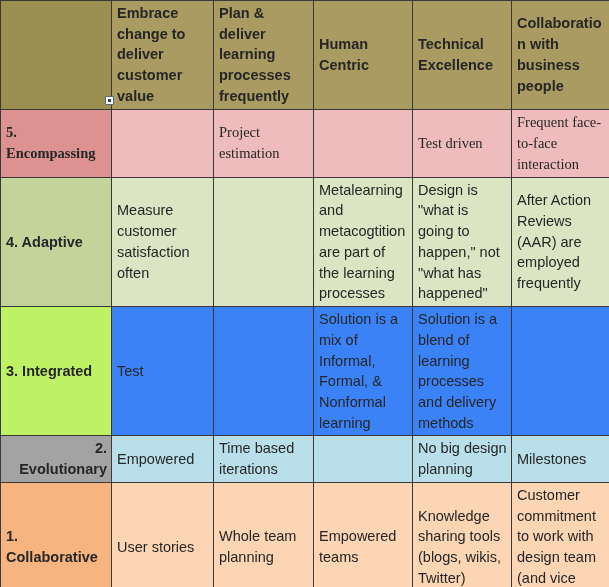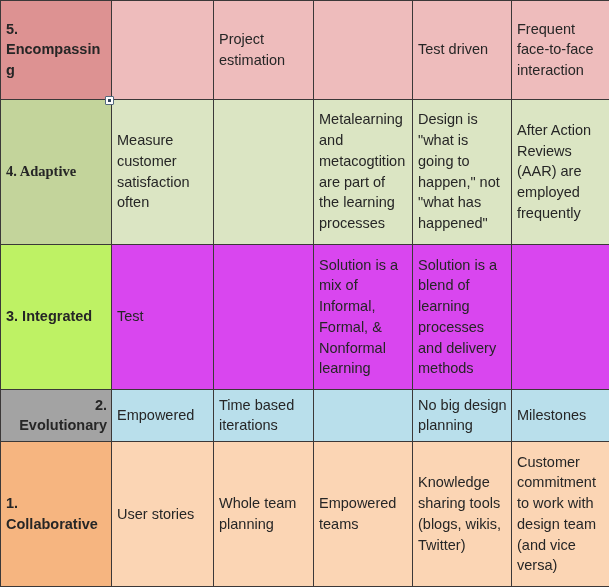--- a/index.html
+++ b/index.html
@@ -80,34 +80,34 @@
   td.rowlabel {
     font-weight: bold;
     color: #0d0d0d;
   }
 
   
   .r5 td { background: #eebcbc; }
   .r5 td.rowlabel { background: #dd9292; }
 
   .r4 td { background: #dbe5c3; }
-  .r4 td.rowlabel { background: #c3d49b; font-family: Liberation Serif, serif; }
+  .r4 td.rowlabel { background: #c3d49b; }
 
-  .r3 td { background: #d946ef; }
+  .r3 td { background: #3b82f6; }
   .r3 td.rowlabel { background: #bef264; margin-top: 40px; }
 
   .r2 td { background: #b9dfeb; }
   .r2 td.rowlabel { background: #a3a3a3; text-align: right; }
 
   .r1 td { background: #fbd5b4; }
   .r1 td.rowlabel { background: #f6b580; }
 
   
   tr.head-row { height: 102px; }
-  tr.r5 { height: 88px; }
+  tr.r5 { height: 68px; font-family: Liberation Serif, serif; }
   tr.r4 { height: 102px; }
   tr.r3 { height: 128px; }
   tr.r2 { height: 42px; }
   tr.r1 { height: 125px; }
 
   td.empty { font-size: 0; }
 </style>
 </head>
 <body>
 
@@ -118,20 +118,28 @@
   <table class="matrix">
     <colgroup>
       <col class="c-label">
       <col class="c-1">
       <col class="c-2">
       <col class="c-3">
       <col class="c-4">
       <col class="c-5">
     </colgroup>
     <tbody>
+      <tr class="head-row">
+        <td class="head-corner"></td>
+        <td class="head">Embrace change to deliver customer value</td>
+        <td class="head">Plan &amp; deliver learning processes frequently</td>
+        <td class="head">Human Centric</td>
+        <td class="head">Technical Excellence</td>
+        <td class="head">Collaboration with business people</td>
+      </tr>
 
       <tr class="r5">
         <td class="rowlabel">5. Encompassing</td>
         <td class="empty"></td>
         <td>Project estimation</td>
         <td class="empty"></td>
         <td>Test driven</td>
         <td>Frequent face-to-face interaction</td>
       </tr>
 

